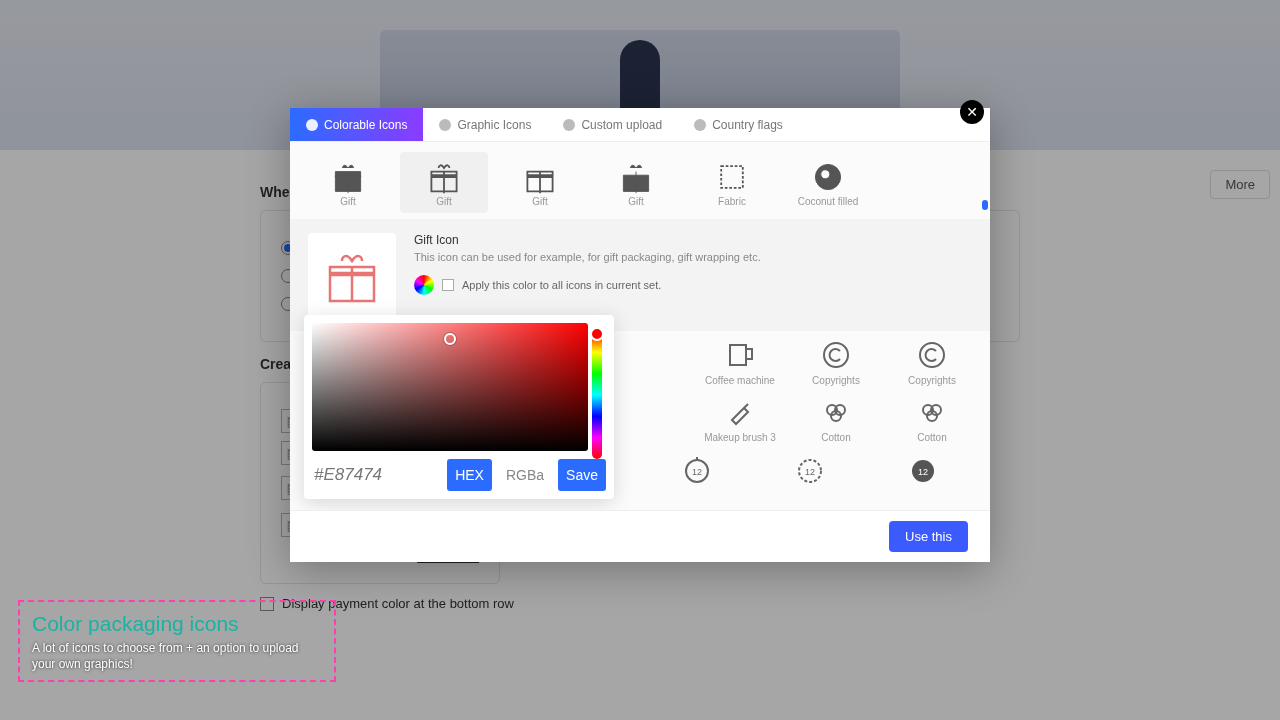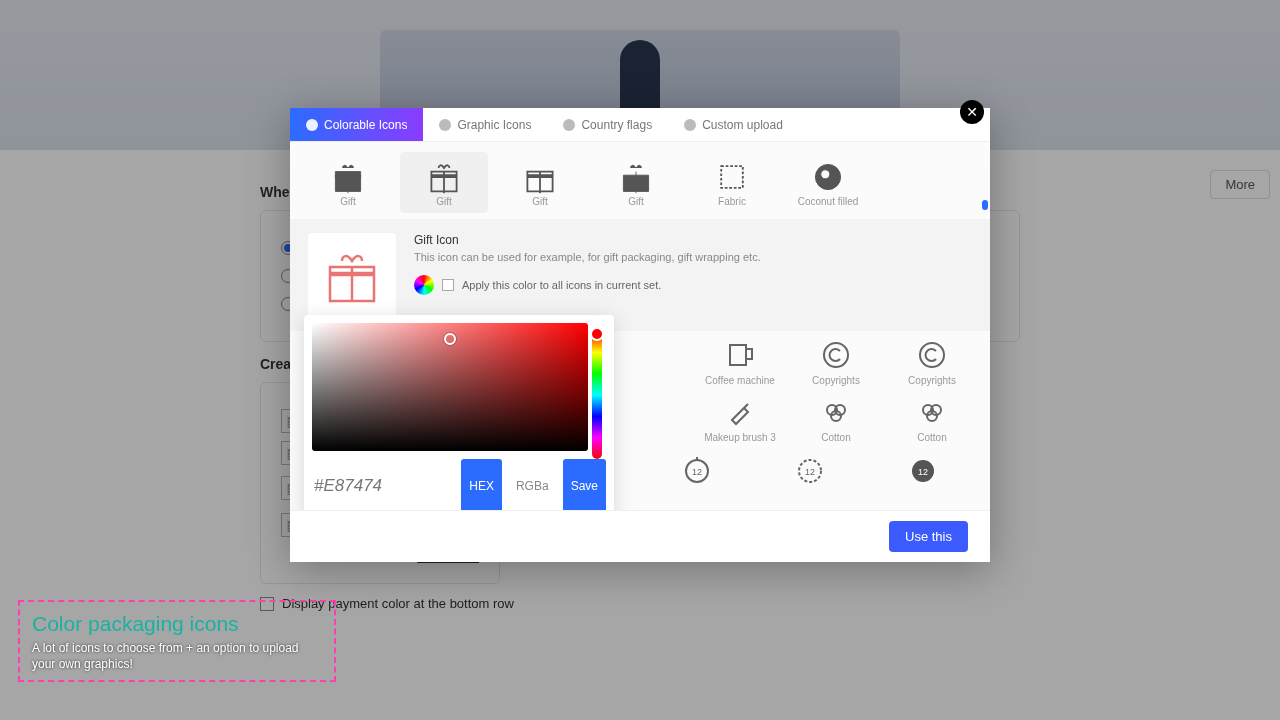--- a/index.html
+++ b/index.html
@@ -57,21 +57,21 @@
 .wheel { width:20px;height:20px;border-radius:50%; background:conic-gradient(red,yellow,lime,cyan,blue,magenta,red);}
 .smcb { width:12px;height:12px;border:1px solid #aaa;background:#fff;}
 
 .picker-pop { position:absolute; left:14px; top:96px; width:310px; background:#fff; border-radius:4px; box-shadow:0 4px 20px rgba(0,0,0,0.15); padding:8px; z-index:5;}
 .satval { position:relative; height:128px; border-radius:3px; background:linear-gradient(to top,#000,transparent),linear-gradient(to right,#fff,#ff0000);}
 .sv-cursor { position:absolute; top:10px; left:48%; width:12px;height:12px;border:2px solid #fff;border-radius:50%; box-shadow:0 0 0 1px rgba(0,0,0,0.2);}
 .hue { position:absolute; right:4px; top:8px; width:10px; height:128px; border-radius:5px; background:linear-gradient(to bottom,red,yellow,lime,cyan,blue,magenta,red);}
 .hue-thumb { position:absolute; top:-4px; left:-2px; width:14px;height:14px;background:#ff0000;border:2px solid #fff;border-radius:50%;}
 .picker-bottom { display:flex; align-items:center; gap:6px; margin-top:8px;}
 .hexval { flex:1; font-size:17px; color:#777; padding-left:2px;font-style:italic;}
-.pbtn { font-size:12px; padding:20px 8px; border-radius:3px; border:none; cursor:pointer;}
+.pbtn { font-size:14px; padding:8px 8px; border-radius:3px; border:none; cursor:pointer;}
 .pbtn.hex { background:#2b6cff;color:#fff;}
 .pbtn.rgba { background:transparent;color:#888;}
 .pbtn.save { background:#2b6cff;color:#fff;}
 
 .grid-below { padding:6px 14px 14px; }
 .grid-row { display:flex; justify-content:flex-end; gap:8px; margin-bottom:8px;}
 .grid-row.full { justify-content:space-around;}
 .gcell { width:88px; text-align:center;}
 .gcell .g { height:36px;display:flex;align-items:center;justify-content:center;color:#666;}
 .gcell .gl { font-size:10px;color:#999;margin-top:2px;}
@@ -149,25 +149,25 @@
     <div class="tab active">
         <span class="tab-ico"></span>
         <span>Colorable Icons</span>
       </div>
     <div class="tab">
         <span class="tab-ico"></span>
         <span>Graphic Icons</span>
       </div>
     <div class="tab">
         <span class="tab-ico"></span>
-        <span>Country flags</span>
+        <span>Custom upload</span>
       </div>
     <div class="tab">
         <span class="tab-ico"></span>
-        <span>Custom upload</span>
+        <span>Country flags</span>
       </div>
   </div>
 
   <div class="modal-body">
     <div class="scroll">
         <div class="scroll-thumb"></div>
       </div>
 
     <div class="icon-row">
       <div class="icon-cell">

